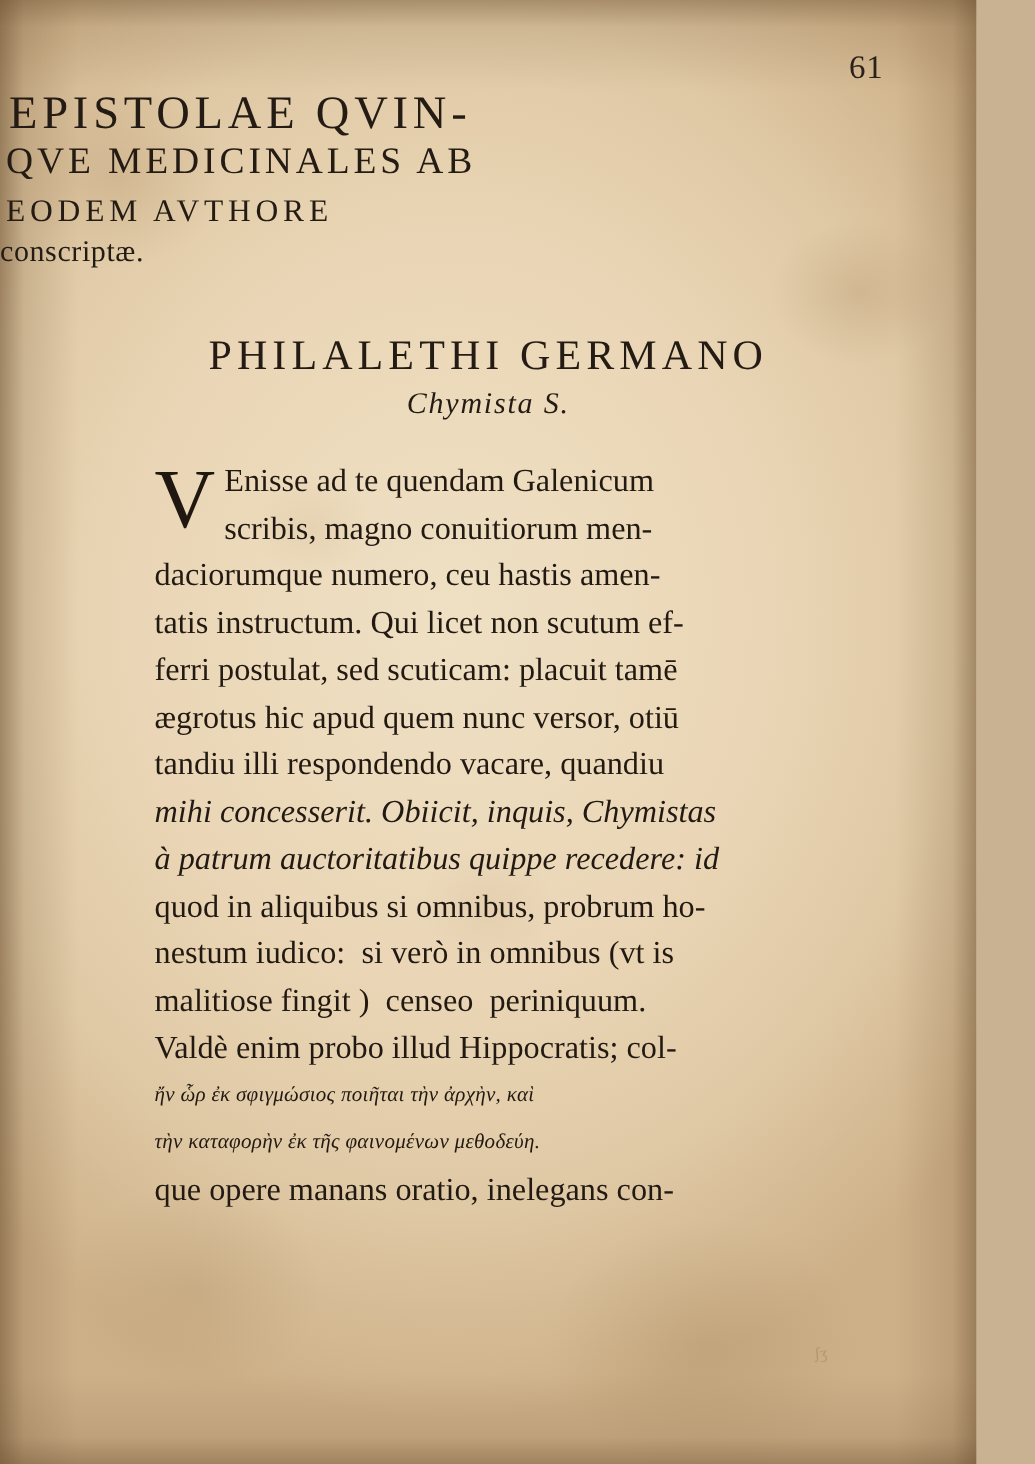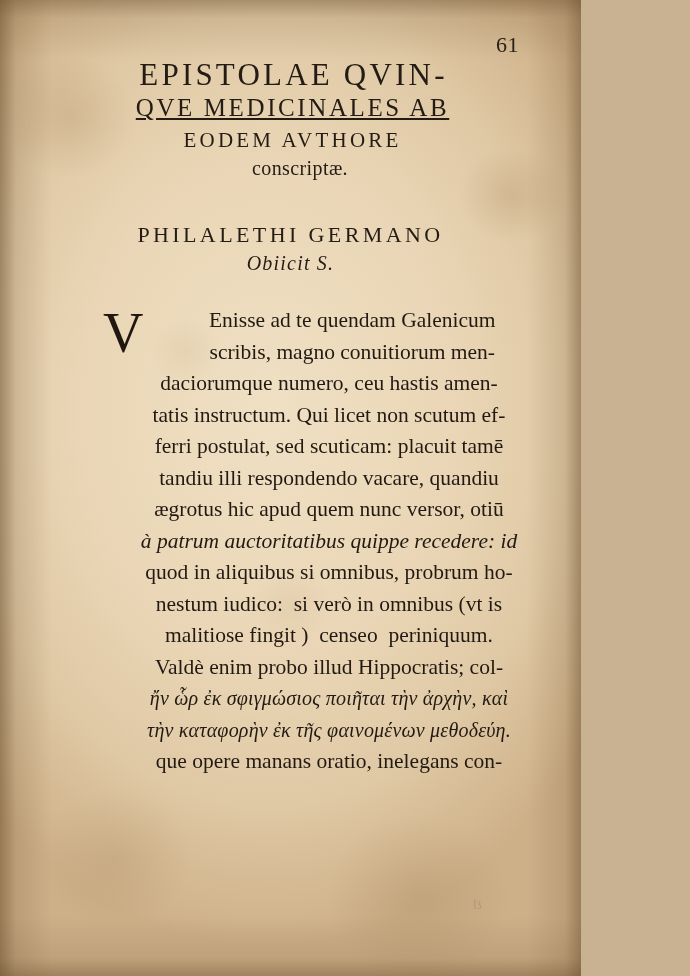--- a/index.html
+++ b/index.html
@@ -10,21 +10,21 @@
     width: 690px;
     height: 976px;
     overflow: hidden;
     font-family: "Liberation Serif", serif;
     background: #c9b291;
   }
 
   
   .page {
     position: relative;
-    width: 581px;
+    width: 651px;
     height: 976px;
     background:
       radial-gradient(ellipse 70% 55% at 46% 42%, #efe0c4 0%, #ead6b6 46%, #dfc8a4 74%, #cdb088 100%);
     overflow: hidden;
   }
   
   .page::before {
     content: "";
     position: absolute;
     inset: 0;
@@ -66,63 +66,60 @@
     color: #2a2118;
     font-family: "Liberation Serif", serif;
   }
 
   
   .title-block {
     position: absolute;
     top: 58px;
     left: 0;
     right: 0;
-    text-align: center;
     color: #241c14;
   }
   .title-line-1 {
     font-size: 31px;
     letter-spacing: 3.2px;
     line-height: 1.08;
     padding-left: 6px;
   }
   .title-line-2 {
     font-size: 25px;
     letter-spacing: 2.6px;
     line-height: 1.18;
     margin-top: 2px;
     padding-left: 4px;
-    text-decoration: underline;
   }
   .title-line-3 {
     font-size: 21px;
     letter-spacing: 3.2px;
     line-height: 1.25;
     margin-top: 4px;
     padding-left: 4px;
   }
   .title-line-4 {
     font-size: 20px;
     line-height: 1.2;
     margin-top: 3px;
     letter-spacing: .4px;
-    padding-left: 19px;
   }
 
   
   .dedication {
     position: absolute;
     top: 222px;
     left: 0;
     right: 0;
     text-align: center;
     color: #241c14;
   }
   .dedication-line-1 {
-    font-size: 22px;
+    font-size: 28px;
     letter-spacing: 3.4px;
     padding-left: 0;
   }
   .dedication-line-2 {
     font-size: 20px;
     font-style: italic;
     letter-spacing: 1.2px;
     margin-top: 4px;
   }
 
@@ -132,26 +129,25 @@
     top: 305px;
     left: 103px;
     width: 452px;
     color: #221a12;
     font-size: 21.5px;
     line-height: 31.5px;
   }
   .line {
     display: block;
     white-space: pre;
-    text-align: center;
   }
   .line.it { font-style: italic; }
   .line.greek {
     font-style: italic;
-    font-size: 20px;
+    font-size: 14px;
     letter-spacing: .2px;
   }
 
   
   .dropcap {
     float: left;
     font-size: 56px;
     line-height: 52px;
     padding: 0 4px 0 0;
     margin-top: 2px;
@@ -185,33 +181,34 @@
 
     <div class="title-block">
       <div class="title-line-1">EPISTOLAE QVIN-</div>
       <div class="title-line-2">QVE MEDICINALES AB</div>
       <div class="title-line-3">EODEM AVTHORE</div>
       <div class="title-line-4">conscriptæ.</div>
     </div>
 
     <div class="dedication">
       <div class="dedication-line-1">PHILALETHI GERMANO</div>
-      <div class="dedication-line-2">Obiicit S.</div>
+      <div class="dedication-line-2">Chymista S.</div>
     </div>
 
     <div class="body-text">
       <span class="dropcap">V</span>
       <div id="body-lines">
           <span class="line">Enisse ad te quendam Galenicum</span>
           <span class="line indent-1">scribis, magno conuitiorum men-</span>
           <span class="line">daciorumque numero, ceu hastis amen-</span>
           <span class="line">tatis instructum. Qui licet non scutum ef-</span>
           <span class="line">ferri postulat, sed scuticam: placuit tamē</span>
+          <span class="line">ægrotus hic apud quem nunc versor, otiū</span>
           <span class="line">tandiu illi respondendo vacare, quandiu</span>
-          <span class="line">ægrotus hic apud quem nunc versor, otiū</span>
+          <span class="line it">mihi concesserit. Obiicit, inquis, Chymistas</span>
           <span class="line it">à patrum auctoritatibus quippe recedere: id</span>
           <span class="line">quod in aliquibus si omnibus, probrum ho-</span>
           <span class="line">nestum iudico:  si verò in omnibus (vt is</span>
           <span class="line">malitiose fingit )  censeo  periniquum.</span>
           <span class="line">Valdè enim probo illud Hippocratis; col-</span>
           <span class="line greek">ἤν ὧρ ἐκ σφιγμώσιος ποιῆται τὴν ἀρχὴν, καὶ</span>
           <span class="line greek">τὴν καταφορὴν ἐκ τῆς φαινομένων μεθοδεύη.</span>
           <span class="line">que opere manans oratio, inelegans con-</span>
         </div>
     </div>

